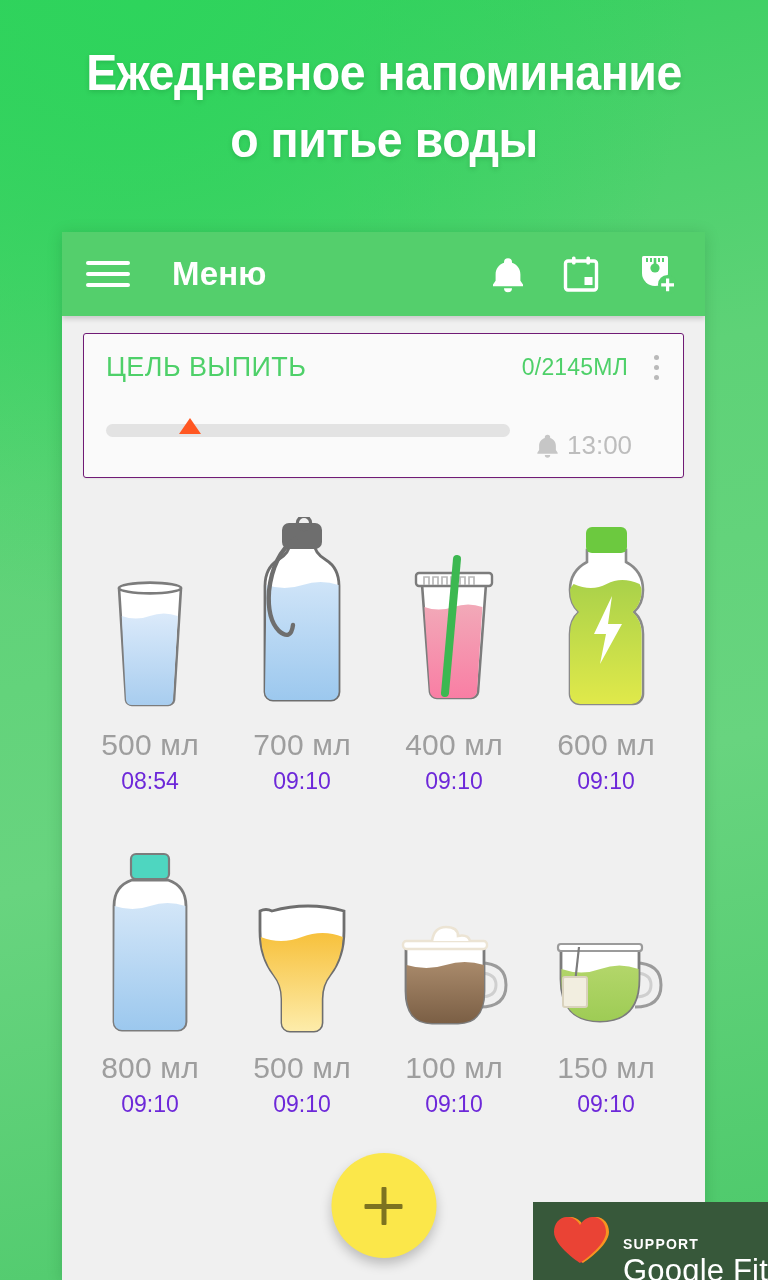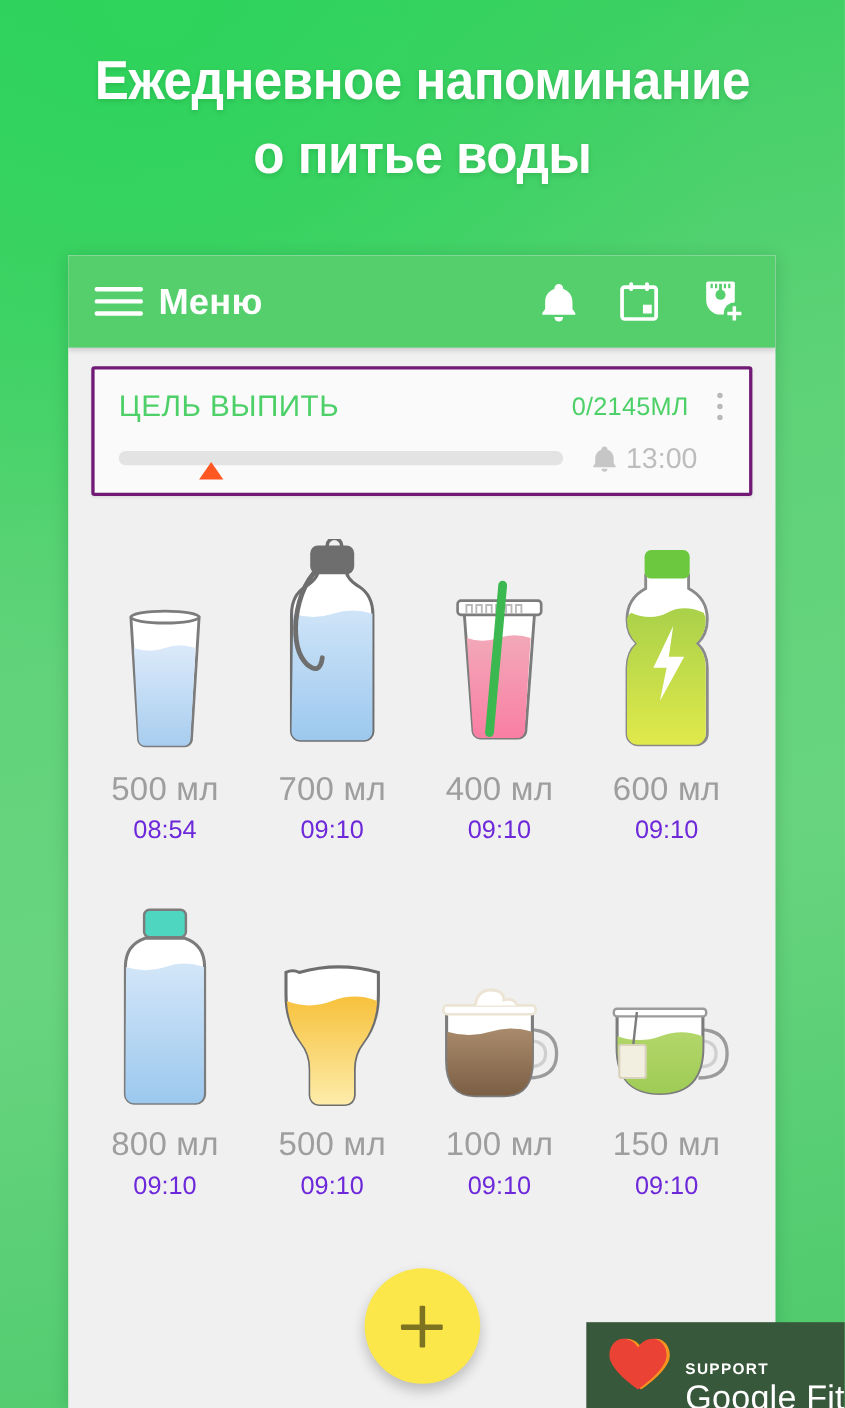--- a/index.html
+++ b/index.html
@@ -46,43 +46,43 @@
   
   #appbar {
     height:84px; background:#54cf6c;
     display:flex; align-items:center; padding:0 22px;
     box-shadow:0 3px 5px rgba(0,0,0,0.16);
     position:relative; z-index:5;
   }
   #appbar .burger { width:48px; height:34px; display:flex; flex-direction:column;
     justify-content:space-between; padding:4px 2px; cursor:pointer; }
   #appbar .burger span { display:block; height:4px; background:#fff; border-radius:2px; }
-  #appbar .title { color:#fff; font-size:33px; font-weight:bold; margin-left:12px; letter-spacing:0.2px; }
+  #appbar .title { color:#fff; font-size:33px; font-weight:bold; margin-left:40px; letter-spacing:0.2px; }
   #appbar .actions { margin-left:auto; display:flex; align-items:center; gap:38px; padding-right:6px; }
   
   #goalcard {
     margin:17px 21px 0 21px; background:#fafafa;
-    border:3px solid #701a75; border-radius:3px;
+    border:1px solid #701a75; border-radius:3px;
     padding:18px 18px 16px 22px;
     box-shadow:0 1px 2px rgba(0,0,0,0.06);
   }
   #goalcard .toprow { display:flex; align-items:center; }
   #goalcard .goal-label { color:#4ed069; font-size:27px; letter-spacing:0.4px; }
   #goalcard .goal-amount { color:#4ed069; font-size:23px; margin-left:auto; letter-spacing:0.2px; }
   #goalcard .kebab { margin-left:20px; display:flex; flex-direction:column; gap:5px; padding:2px 6px; cursor:pointer;}
   #goalcard .kebab i { width:5px; height:5px; border-radius:50%; background:#b9b9b9; display:block;}
   #goalcard .botrow { display:flex; align-items:center; margin-top:16px; position:relative; }
   #goalcard .track { height:13px; background:#e3e3e3; border-radius:7px; flex:1; max-width:404px; }
   #goalcard .track .fill { height:100%; width:0%; background:#4ed069; border-radius:7px; }
   #goalcard .marker {
     position:absolute; left:75px; top:19px;
     width:0; height:0; border-left:11px solid transparent; border-right:11px solid transparent;
     border-bottom:16px solid #ff5722;
   }
-  #goalcard .reminder { margin-left:26px; display:flex; align-items:center; gap:8px; }
+  #goalcard .reminder { margin-left:26px; display:flex; align-items:center; gap:8px;margin-top:31px; }
   #goalcard .reminder .rtime { color:#bdbdbd; font-size:26px; }
   
   #grid { padding:24px 12px 0 12px; }
   .row { display:flex; }
   .cell { width:152px; display:flex; flex-direction:column; align-items:center; cursor:pointer;}
   .art { height:210px; display:flex; align-items:flex-end; justify-content:center; }
   .vol { font-size:30px; color:#9e9e9e; margin-top:16px; letter-spacing:0.2px;}
   .time { font-size:23px; color:#6d28d9; margin-top:6px; }
   
   #fab {

